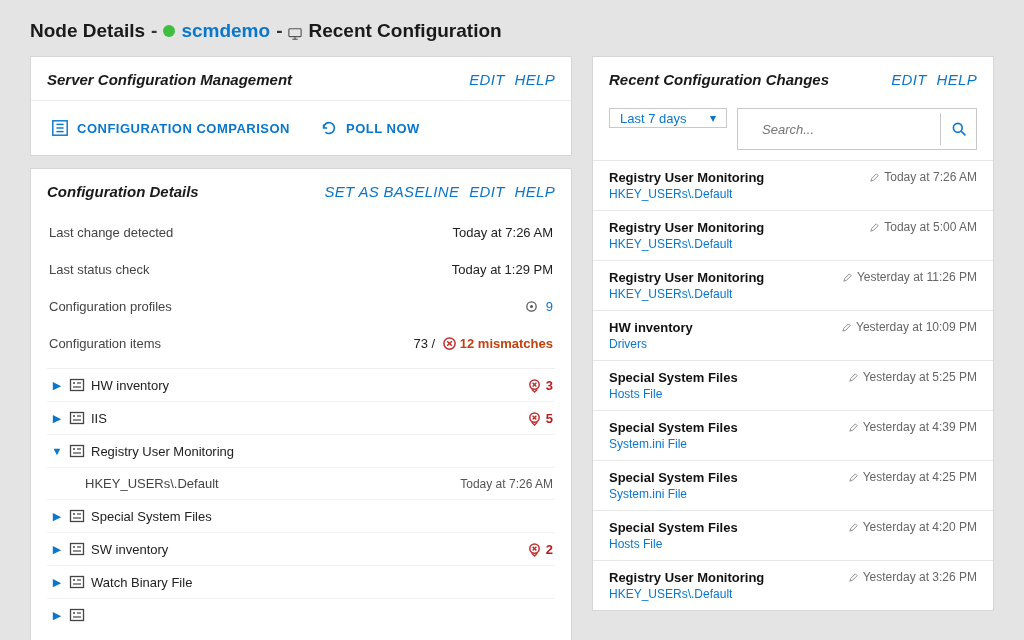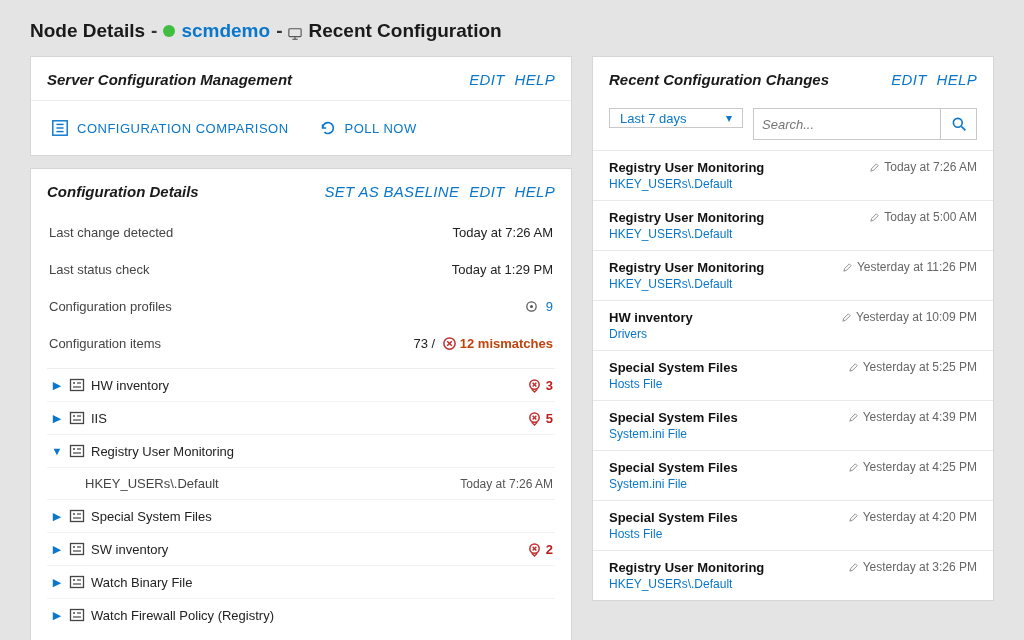--- a/index.html
+++ b/index.html
@@ -51,21 +51,21 @@
   .panel-title { font-size: 15px; font-weight: 700; color:#1a1a1a; }
   .panel-actions { display:flex; gap:10px; }
   .panel-actions a { color:#0a77cc; font-size:15px; letter-spacing:.3px; cursor:pointer;}
   .mgmt-bar {
     display:flex; gap:30px; padding: 18px 20px 18px 20px;
     border-top: 1px solid #eee;
     margin-top:6px;
   }
   .mgmt-btn {
     display:flex; align-items:center; gap:8px;
-    color:#0a77cc; font-weight:400; font-size:13px;
+    color:#0a77cc; font-weight:700; font-size:13px;
     letter-spacing:.5px; cursor:pointer;
   }
   .mgmt-btn svg { width:18px; height:18px; stroke:#0a77cc; fill:none; }
   .details-body { padding: 8px 16px 10px 16px; }
   .kv-row {
     display:flex; justify-content:space-between; align-items:center;
     padding: 11px 2px;
     color:#444;
     gap:24px;
   }
@@ -98,23 +98,23 @@
   .select-box {
     flex:1 1 45%;
     height:20px; border:1px solid #c9c9c9;
     display:flex; align-items:center; justify-content:space-between;
     padding:0 10px; color:#0a77cc; cursor:pointer;
     font-size:13px;
   }
   .chev { color:#0a77cc; font-size:12px;}
   .search-box {
     flex:1 1 55%;
-    height:32px; border:1px solid #c9c9c9;
+    height:42px; border:1px solid #c9c9c9;
     display:flex; align-items:center;
-    padding:0 0 0 8px;
+    padding:0 0 0 24px;
   }
   .search-box input {
     border:none; outline:none; flex:1;
     font-size:13px; font-style:italic; color:#777;
     background:transparent;
   }
   .search-btn {
     width:36px;height:32px; border-left:1px solid #c9c9c9;
     display:flex;align-items:center;justify-content:center;
     cursor:pointer;
@@ -326,21 +326,20 @@
               <span class="tree-label">Watch Binary File</span>
             </div>
             <div class="tree-row">
               <span class="disclosure">▶</span>
               <span class="node-ic"><svg viewBox="0 0 16 16">
                   <rect x="1.5" y="2.5" width="13" height="11" fill="none" stroke="#444" stroke-width="1.3"></rect>
                   <circle cx="5" cy="6" r="1" fill="#444"></circle>
                   <line x1="8" y1="6" x2="12" y2="6" stroke="#444" stroke-width="1.2"></line>
                   <line x1="4" y1="10" x2="12" y2="10" stroke="#444" stroke-width="1.2"></line>
                 </svg></span>
-              <span class="tree-label">Watch Firewall Policy (Registry)</span>
             </div>
           </div>
       </div>
     </div>
   </div>
 
   <div class="col-right">
     <div class="panel">
       <div class="panel-header">
         <div class="panel-title">Recent Configuration Changes</div>

